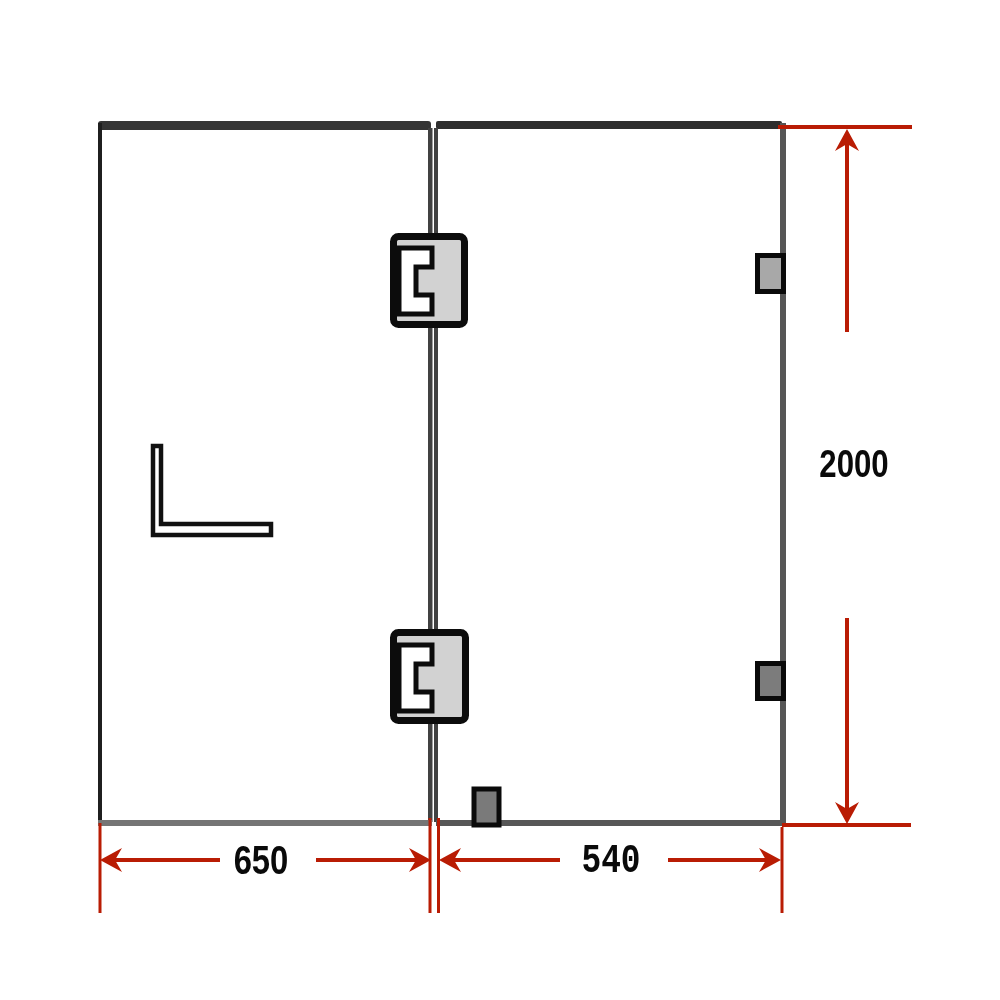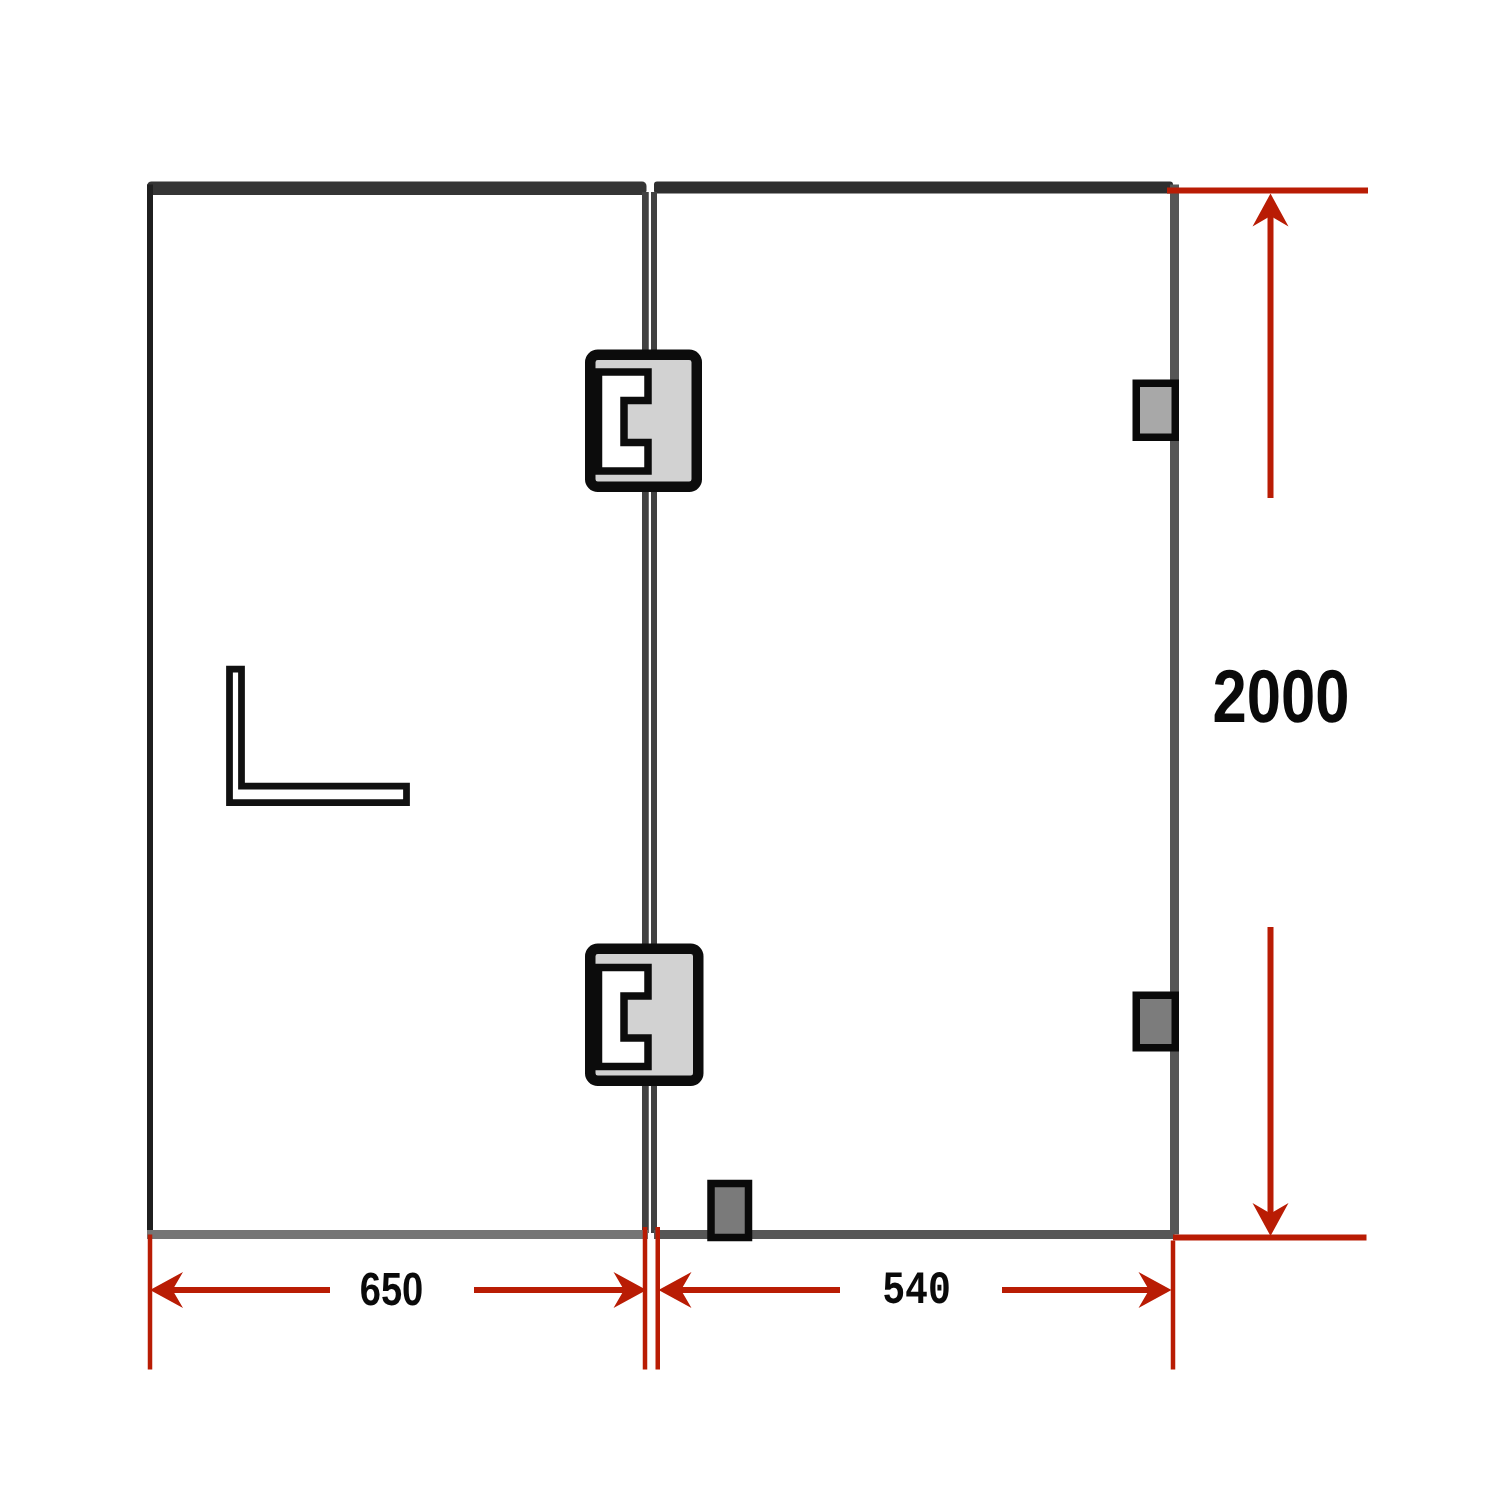--- a/index.html
+++ b/index.html
@@ -12,22 +12,22 @@
   }
   .diagram-svg{position:absolute;left:0;top:0;}
   .dim-label{
     position:absolute;
     color:#0a0a0a;
     font-weight:bold;
     white-space:nowrap;
     transform:translate(-50%,-50%);
   }
   .dim-label .squeeze{display:inline-block;transform:scaleX(0.82);}
-  .dim-label-h{font-size:31px;}
-  .dim-label-v{font-size:50px;text-align:right;}
+  .dim-label-h{font-size:40px;}
+  .dim-label-v{font-size:38px;text-align:right;}
 </style>
 </head>
 <body>
 
 <div class="canvas">
 
   <svg class="diagram-svg" width="1000" height="1000" viewBox="0 0 1000 1000">
 
     <g>
 

